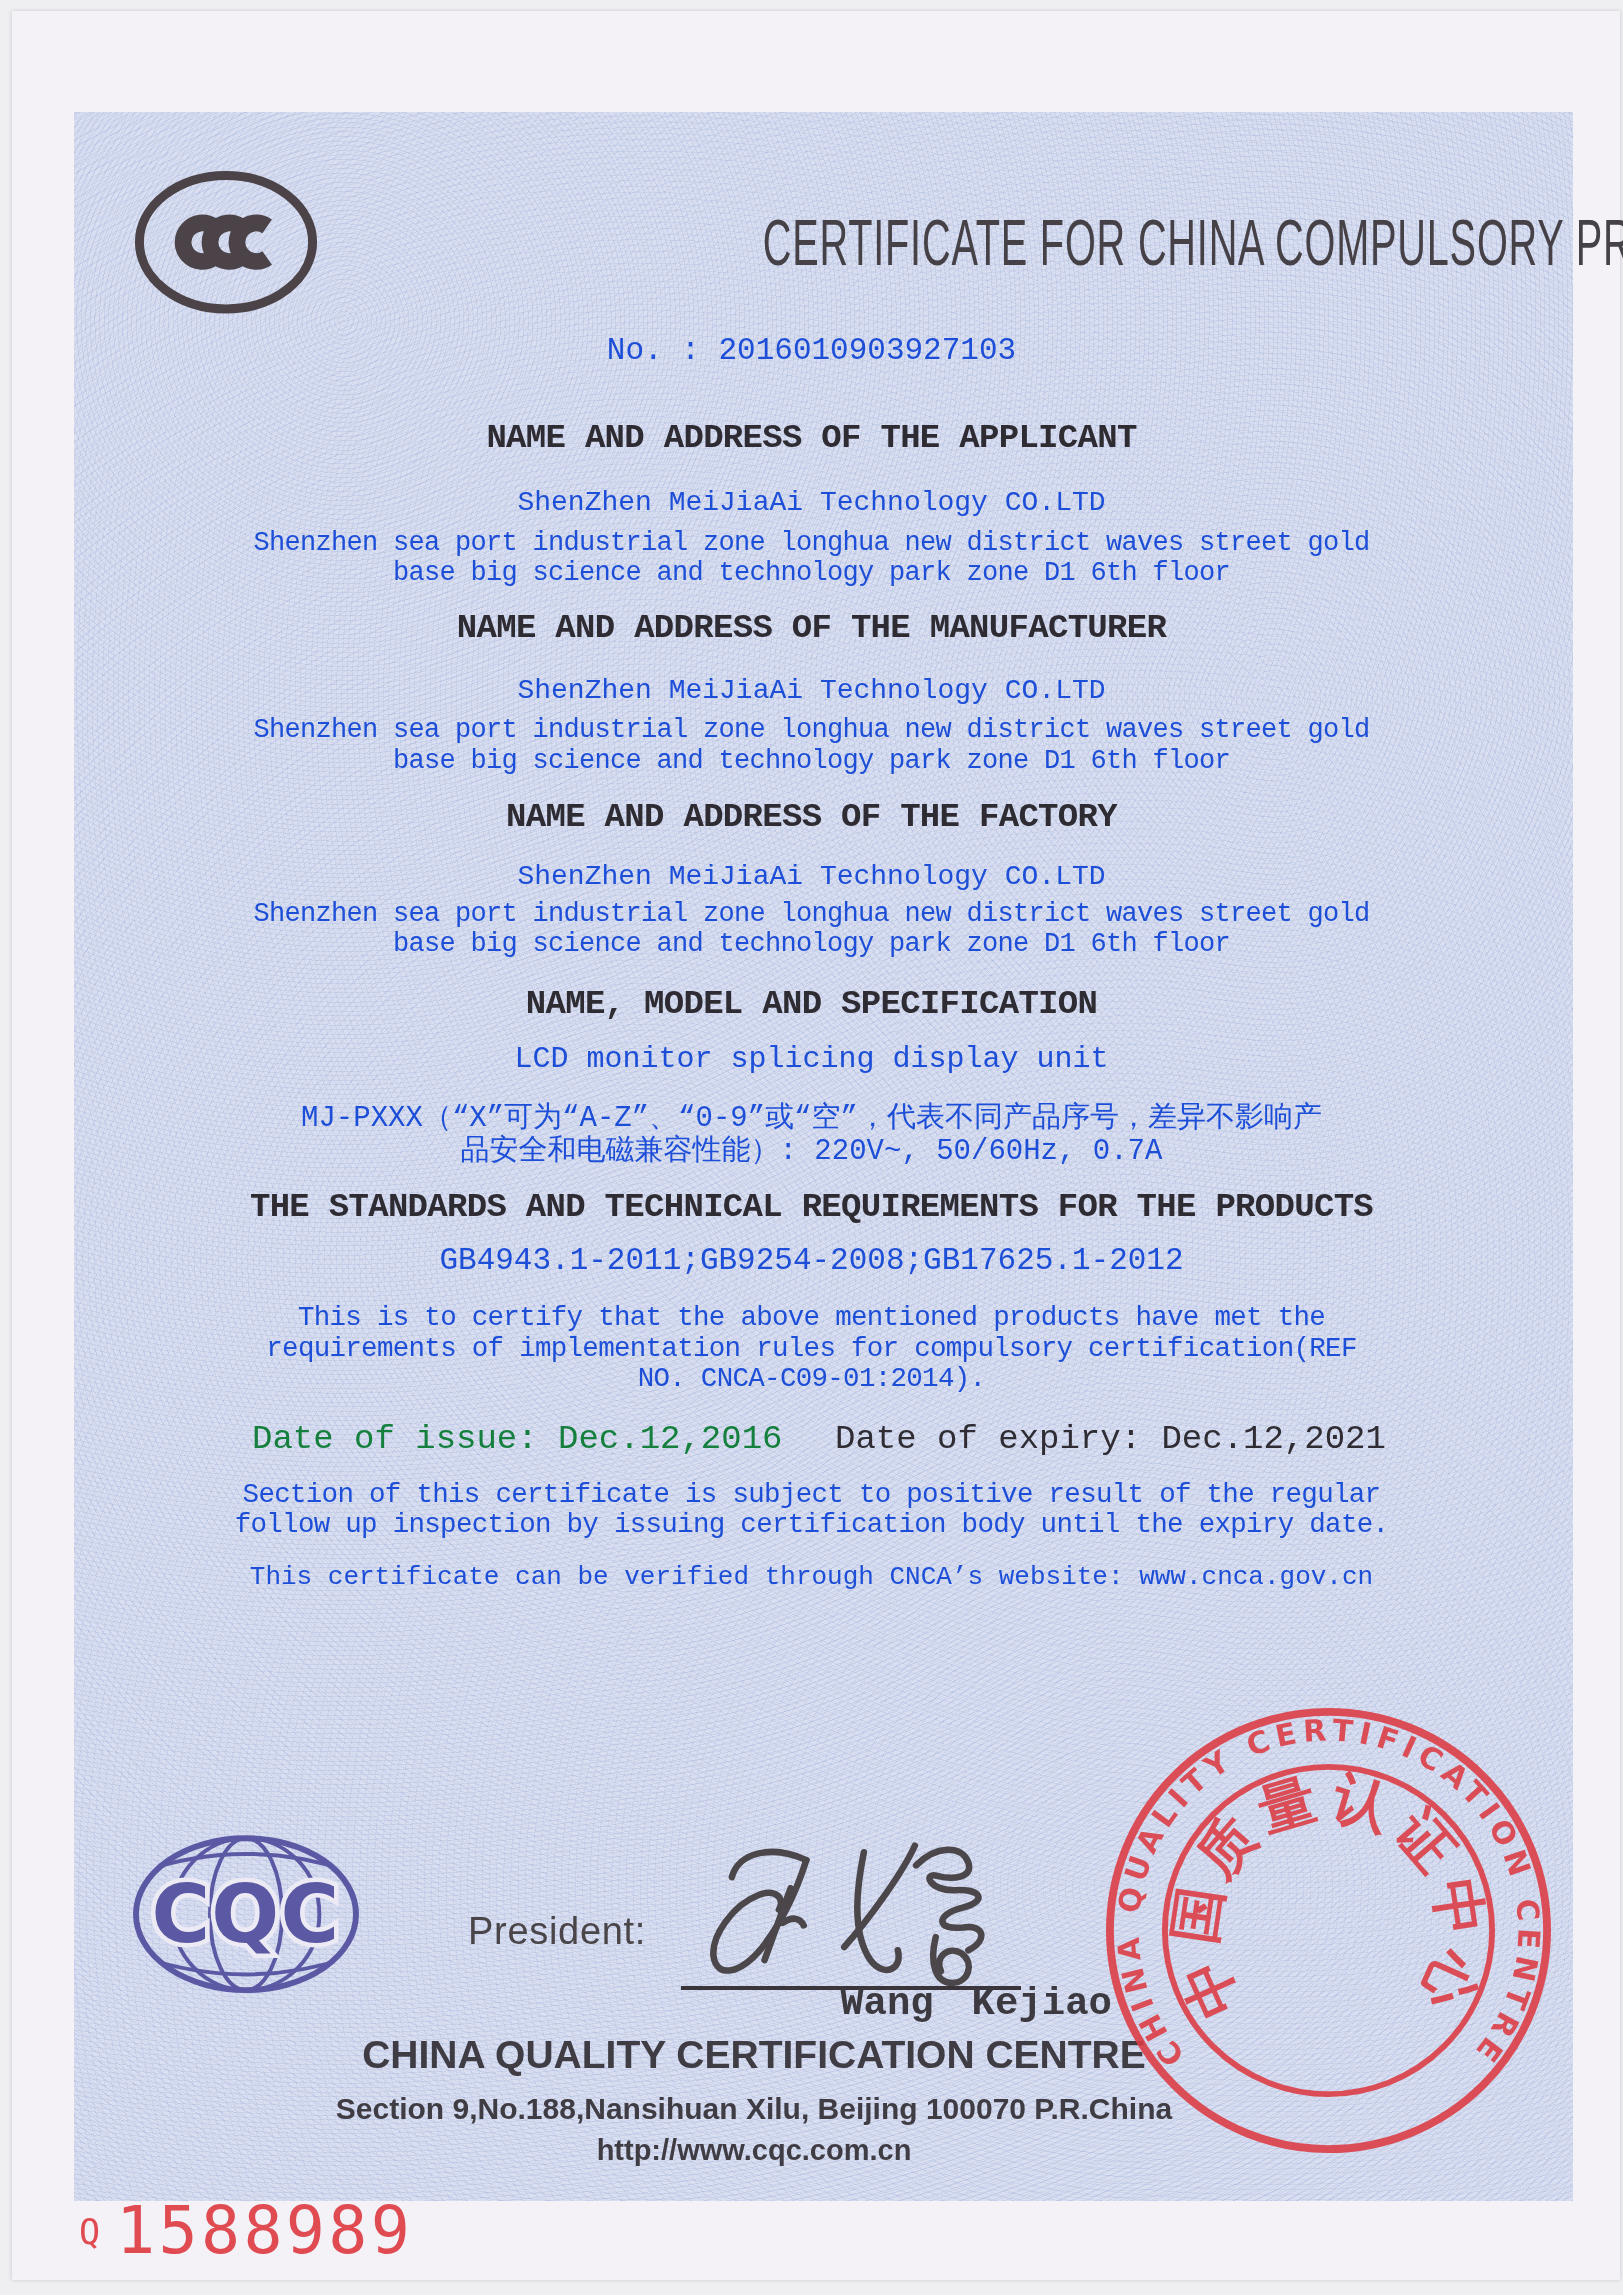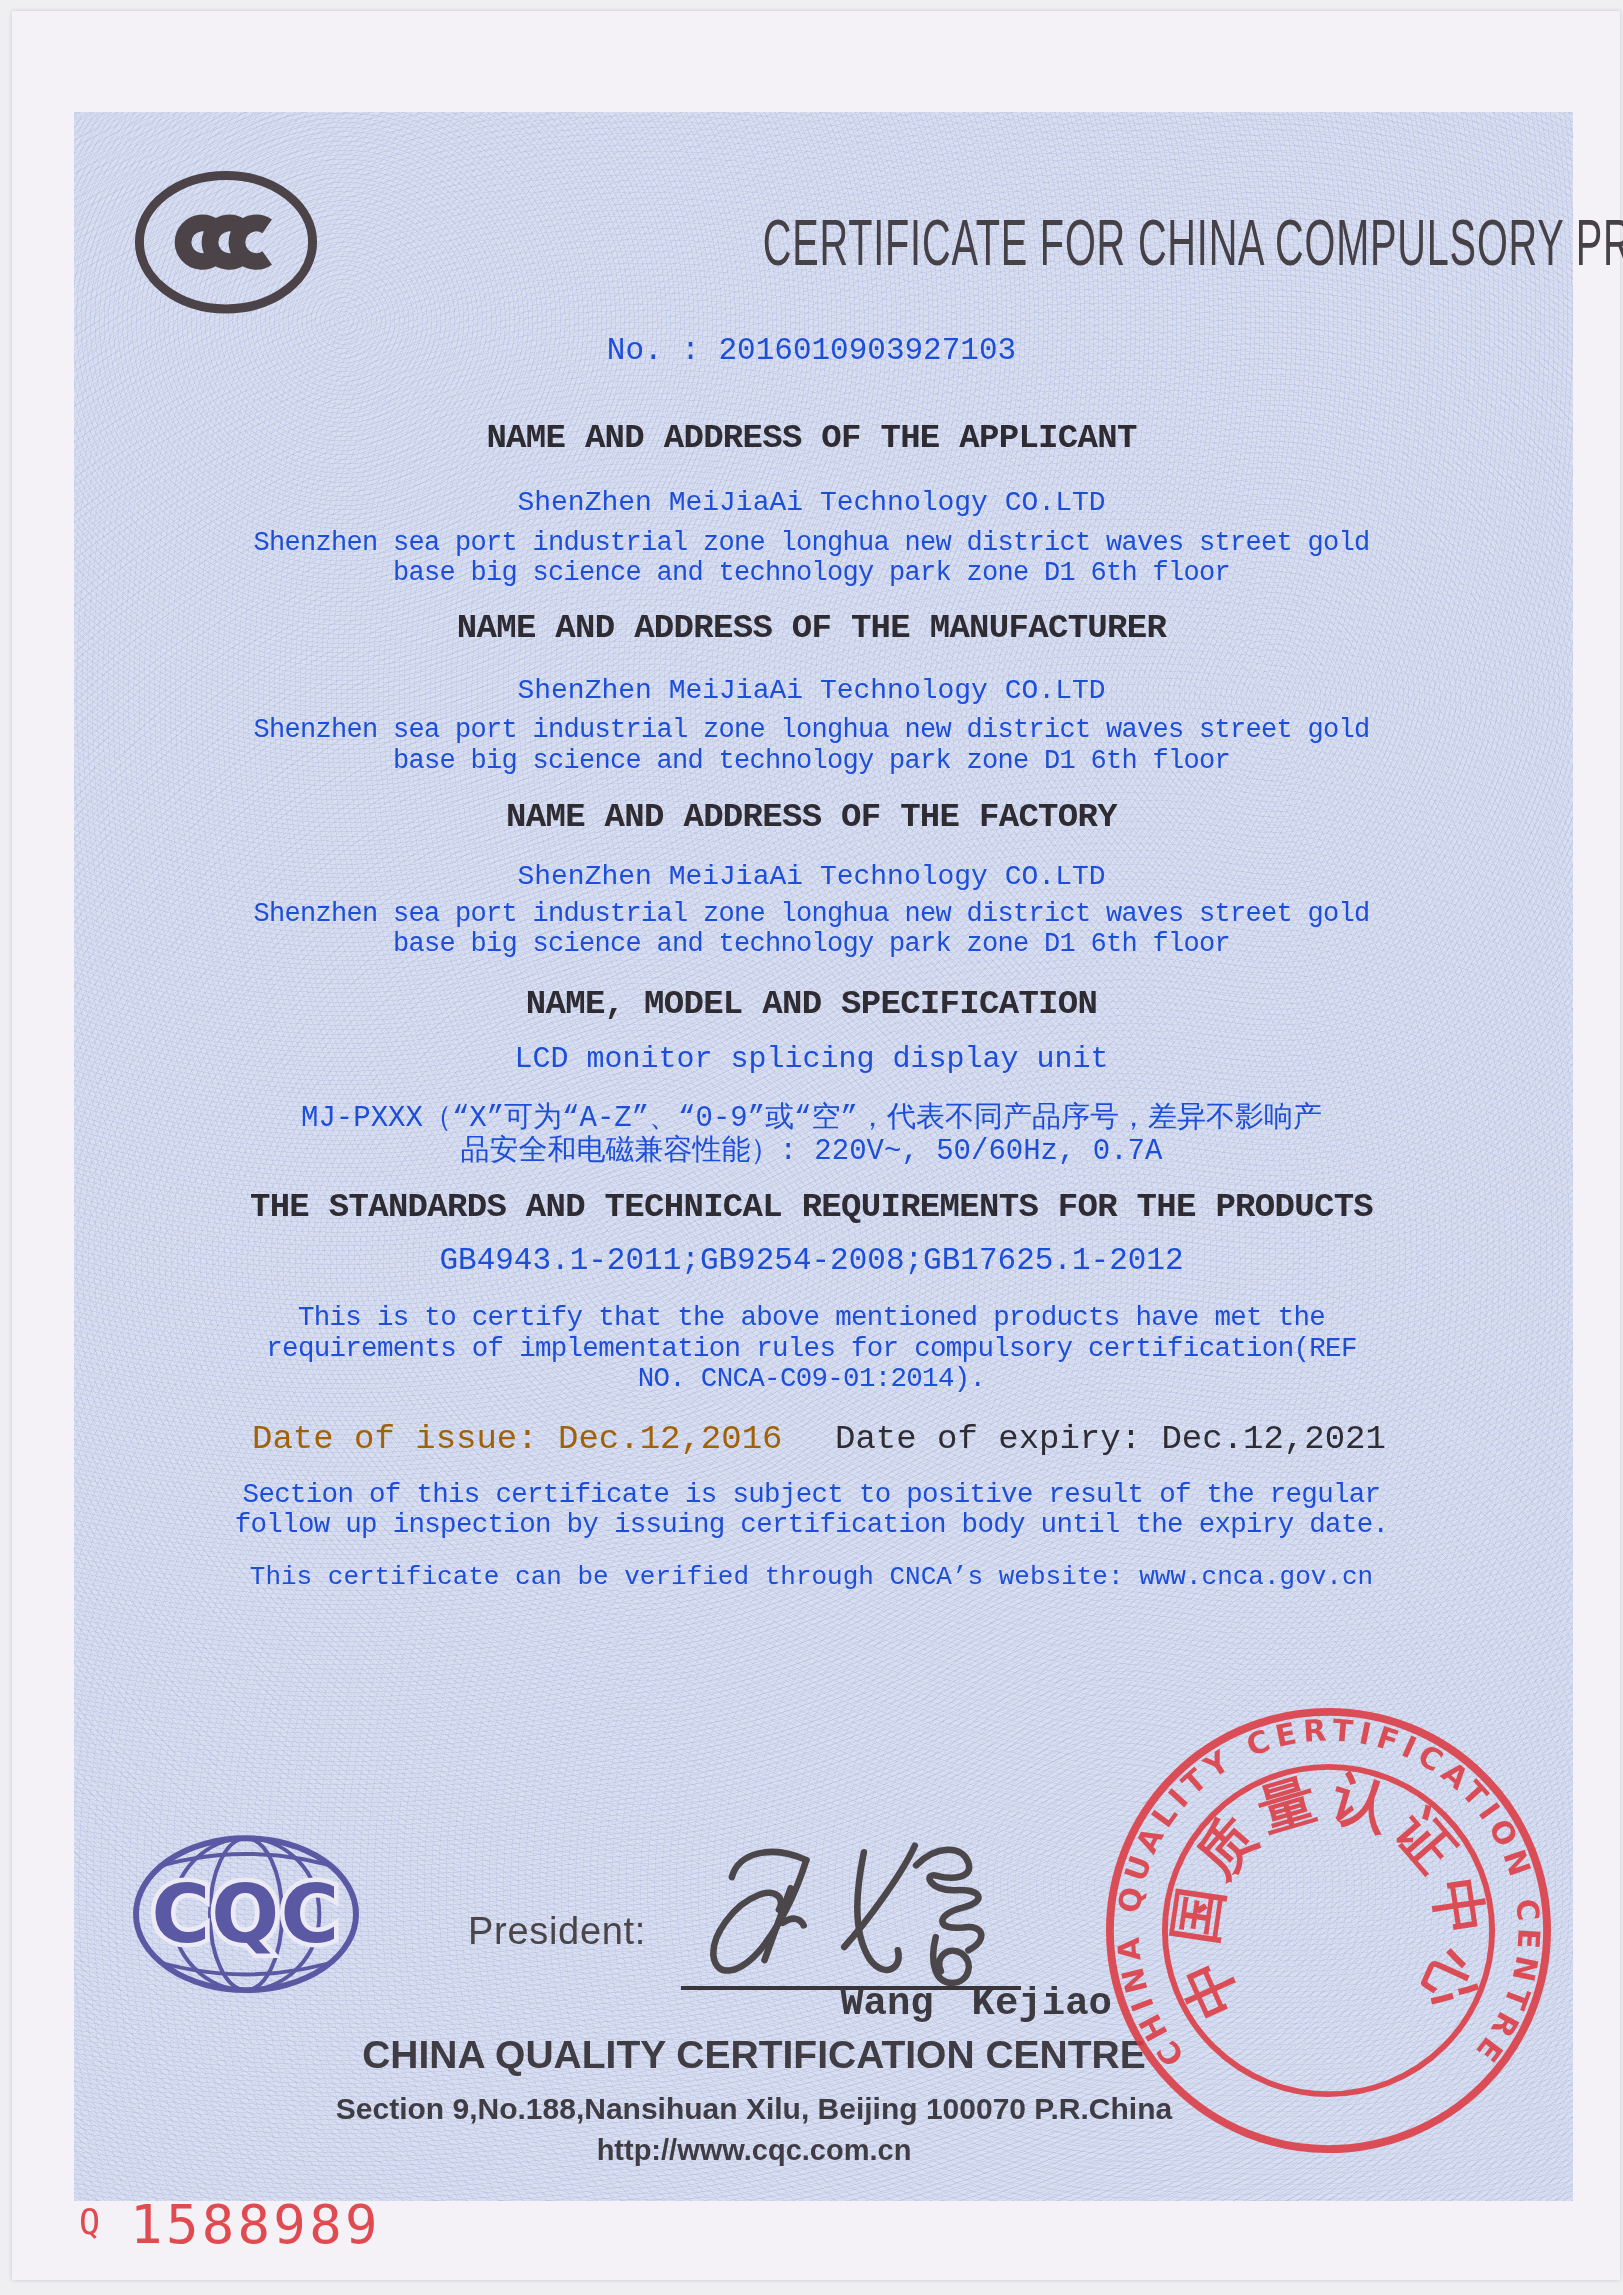--- a/index.html
+++ b/index.html
@@ -54,21 +54,21 @@
   }
   .president{
     position:absolute;left:468px;top:1910px;
     font-family:"Liberation Sans",sans-serif;font-size:38px;color:#4a4548;letter-spacing:0.7px;
   }
   .serial{
     position:absolute;left:79px;top:2193px;white-space:nowrap;color:#e04b52;
     font-family:"DejaVu Sans Mono", monospace;
   }
   .serial .q{font-size:35px;vertical-align:9.2px;letter-spacing:0;}
-  .serial .num{font-size:54px;letter-spacing:3.3px;margin-left:30px;font-weight:500;}
+  .serial .num{font-size:65px;letter-spacing:3.3px;margin-left:16px;font-weight:500;}
   svg text{font-family:"DejaVu Sans", sans-serif;}
 </style>
 </head>
 <body>
 
 <div class="paper">
   <div class="guilloche"></div>
 </div>
 
 <svg style="position:absolute;left:133px;top:169px;" width="186" height="149" viewBox="0 0 290 230">
@@ -105,21 +105,21 @@
 <div class="line" style="top:1097px;font-size:29px;">MJ-PXXX（“X”可为“A-Z”、“0-9”或“空”，代表不同产品序号，差异不影响产</div>
 <div class="line" style="top:1130px;font-size:29px;">品安全和电磁兼容性能）: 220V~, 50/60Hz, 0.7A</div>
 
 <div class="line mono-h" style="top:1188px;">THE STANDARDS AND TECHNICAL REQUIREMENTS FOR THE PRODUCTS</div>
 <div class="line" style="top:1243px;font-size:31px;">GB4943.1-2011;GB9254-2008;GB17625.1-2012</div>
 
 <div class="line body-sm" style="top:1302px;">This is to certify that the above mentioned products have met the</div>
 <div class="line body-sm" style="top:1333px;">requirements of implementation rules for compulsory certification(REF</div>
 <div class="line body-sm" style="top:1363px;">NO. CNCA-C09-01:2014).</div>
 
-<div style="position:absolute;left:252px;top:1420px;font-family:'Liberation Mono',monospace;font-size:34px;color:#a16207;white-space:nowrap;">Date of issue: Dec.12,2016</div>
+<div style="position:absolute;left:252px;top:1420px;font-family:'Liberation Mono',monospace;font-size:34px;color:#15803d;white-space:nowrap;">Date of issue: Dec.12,2016</div>
 <div style="position:absolute;left:835px;top:1420px;font-family:'Liberation Mono',monospace;font-size:34px;color:#2f2d33;white-space:nowrap;">Date of expiry: Dec.12,2021</div>
 
 <div class="line body-sm" style="top:1479px;">Section of this certificate is subject to positive result of the regular</div>
 <div class="line body-sm" style="top:1509px;">follow up inspection by issuing certification body until the expiry date.</div>
 <div class="line" style="top:1550px;font-size:26px;margin-top:12px;">This certificate can be verified through CNCA’s website: www.cnca.gov.cn</div>
 
 <svg style="position:absolute;left:128px;top:1831px;" width="236" height="167" viewBox="0 0 360 255">
   <defs>
     <clipPath id="globeclip">
         <ellipse cx="180" cy="127" rx="168" ry="116"></ellipse>

